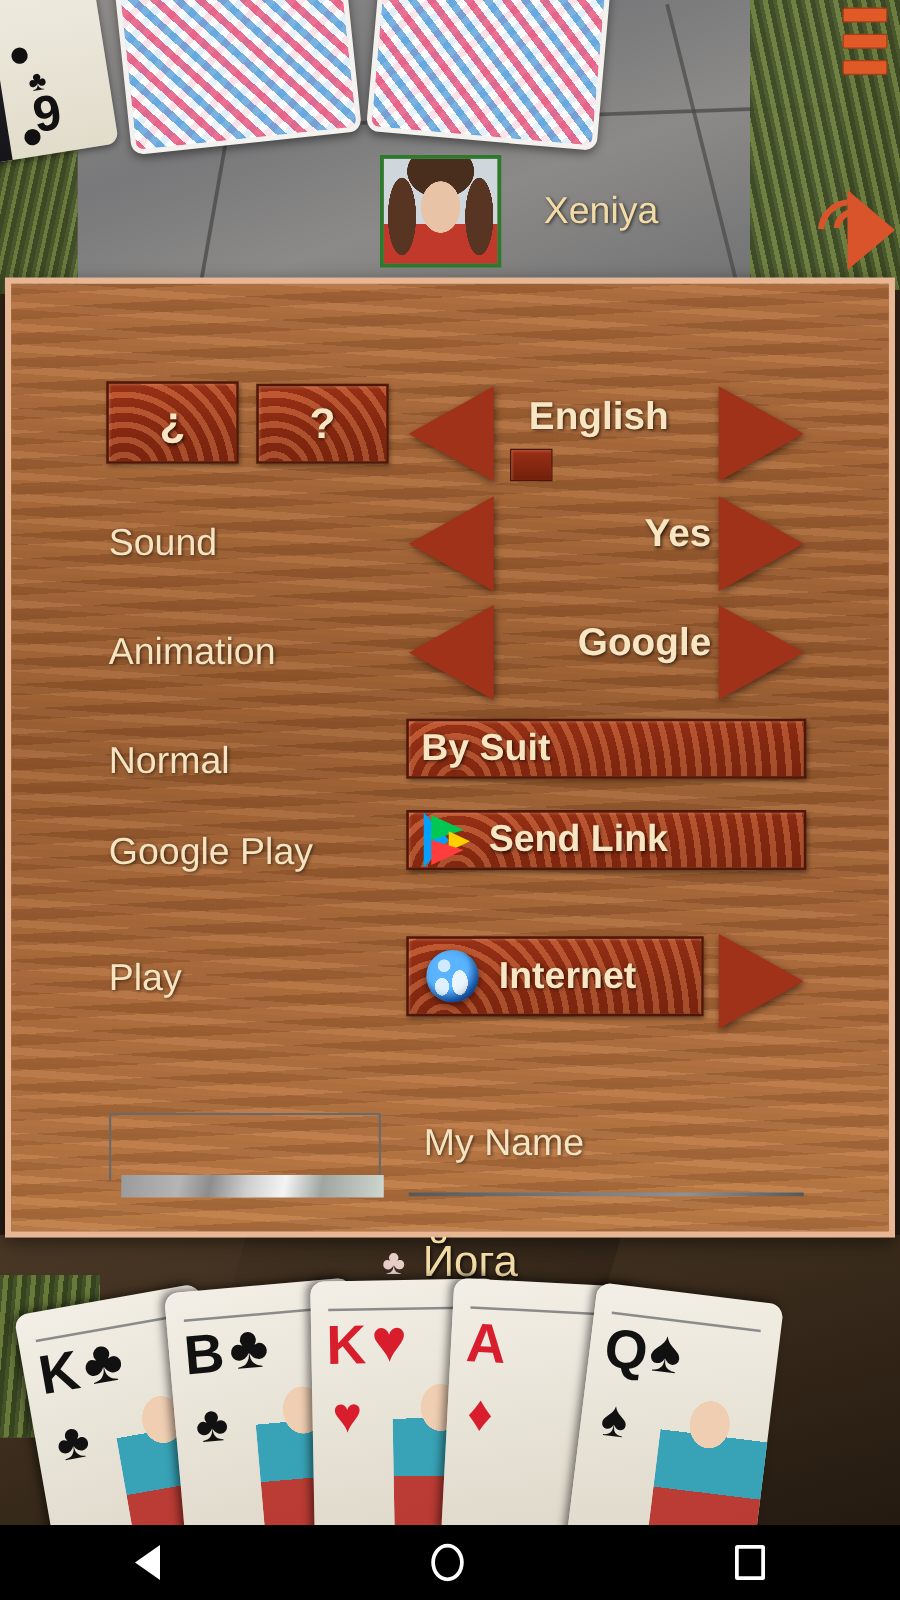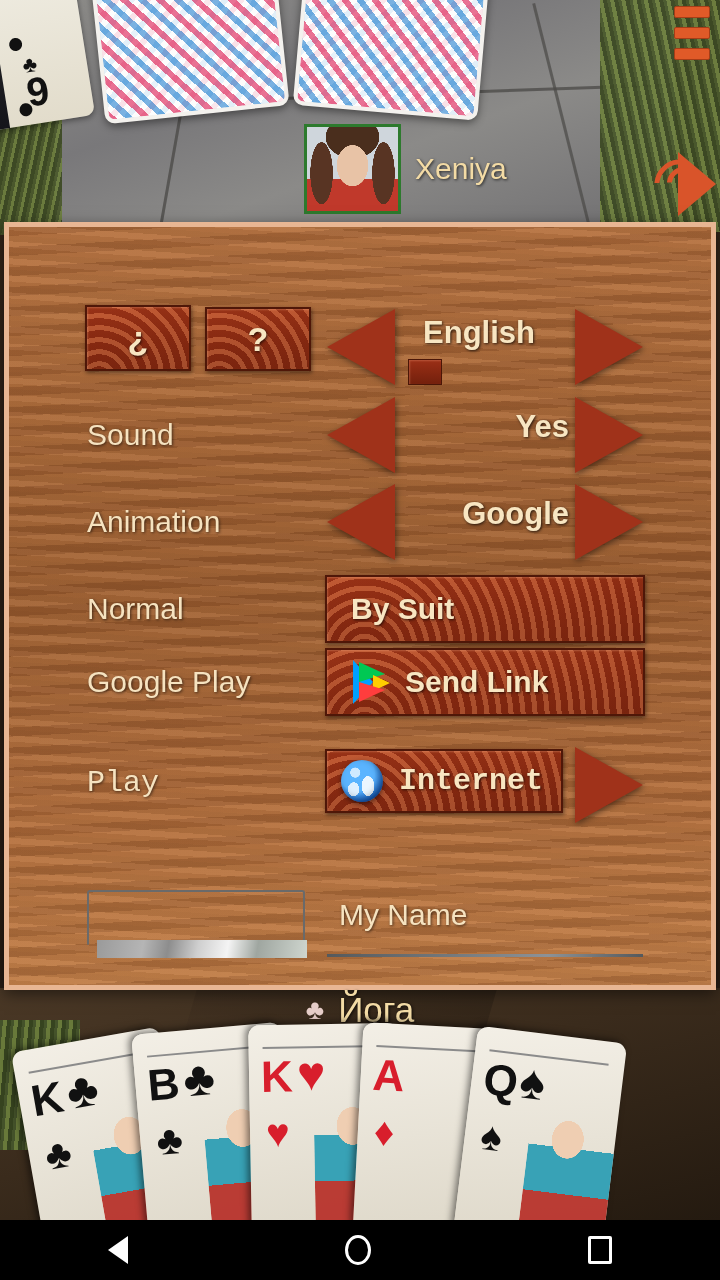--- a/index.html
+++ b/index.html
@@ -103,21 +103,21 @@
   
   .opponent { position:absolute; left:304px; top:124px; display:flex; align-items:center; gap:14px; }
   .opp-avatar { width:97px; height:90px; border:3px solid #2d7a2d;
     background:
       radial-gradient(ellipse 26px 34px at 50% 46%, #e8c3a6 0 60%, transparent 61%),
       radial-gradient(ellipse 38px 30px at 50% 12%, #4a2e1d 0 70%, transparent 71%),
       radial-gradient(ellipse 16px 44px at 16% 55%, #583423 0 70%, transparent 71%),
       radial-gradient(ellipse 16px 44px at 84% 55%, #583423 0 70%, transparent 71%),
       linear-gradient(180deg,#cfd6dc 0 62%, #c0392b 62% 100%);
   }
-  .opp-name { color:#f3dba5; font-size:30px; text-shadow:1px 1px 3px rgba(0,0,0,.7); }
+  .opp-name { color:#f3dba5; font-size:30px; text-shadow:1px 1px 3px rgba(0,0,0,.7);margin-left:20px; }
 
   
   .my-row { position:absolute; left:0; top:988px; width:720px; height:44px;
             display:flex; align-items:center; justify-content:center; gap:14px; }
   .club-ico { color:#e6cdc8; font-size:28px; }
   .my-name-lbl { color:#f3dba5; font-size:35px; text-shadow:1px 1px 3px rgba(0,0,0,.75); }
 
   
   .hand { position:absolute; left:0; top:1020px; width:720px; height:200px; }
   .hcard { position:absolute; width:150px; height:210px; border-radius:11px;
@@ -172,21 +172,21 @@
 
   .tri-l, .tri-r { width:0; height:0; filter:drop-shadow(1px 2px 3px rgba(0,0,0,.5)); }
   .tri-l { border-top:38px solid transparent; border-bottom:38px solid transparent;
            border-right:68px solid #a0321a; }
   .tri-r { border-top:38px solid transparent; border-bottom:38px solid transparent;
            border-left:68px solid #a0321a; }
 
   .val { color:#f8e6c2; font-size:31px; font-weight:bold;
          text-shadow:1px 1px 3px rgba(0,0,0,.75); text-align:right; }
 
-  .wide-btn { width:320px; height:68px; padding-left:24px; }
+  .wide-btn { width:320px; height:48px; padding-left:10px; }
 
   .flag-sq { width:34px; height:26px; background:linear-gradient(180deg,#9b2f16,#73200c);
              border:1px solid #4a1607; box-shadow:inset 1px 1px 2px rgba(255,180,140,.3); }
 
   .gp-icon { width:40px; height:44px; position:relative; margin-right:14px; flex:0 0 auto; }
   .gp-icon .p {position:absolute; width:0;height:0;}
   .gp-b { left:2px; top:0;  border-top:22px solid transparent; border-bottom:22px solid transparent; border-left:20px solid #00a0ff; }
   .gp-g { left:8px; top:2px; border-top:12px solid transparent; border-bottom:8px solid transparent; border-left:26px solid #00c853; }
   .gp-y { left:22px; top:15px; border-top:8px solid transparent; border-bottom:8px solid transparent; border-left:17px solid #ffce00; }
   .gp-r { left:8px; top:22px; border-top:8px solid transparent; border-bottom:12px solid transparent; border-left:26px solid #ff3d3d; }
@@ -303,21 +303,21 @@
           <span class="gp-icon">
             <i class="p gp-b"></i>
             <i class="p gp-g"></i>
             <i class="p gp-y"></i>
             <i class="p gp-r"></i>
           </span>
           <span>Send Link</span>
         </div>
       </div>
 
-      <div class="srow" style="top:514px;font-family:Liberation Mono, monospace;">
+      <div class="srow" style="top:514px;">
         <div class="slabel">Play</div>
         <div class="wbtn" style="position:absolute; left:316px; top:8px; width:238px; height:64px; padding-left:14px;">
           <span class="globe"></span>
           <span>Internet</span>
         </div>
         <div class="tri-r" style="position:absolute; left:566px; top:6px;"></div>
       </div>
 
       <div class="name-area">
         <div class="avatar-box"></div>

